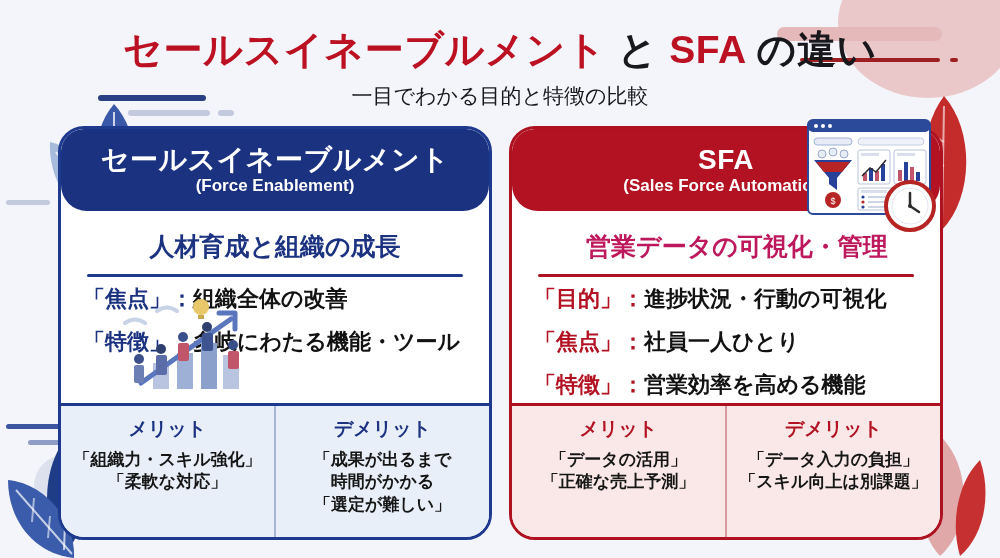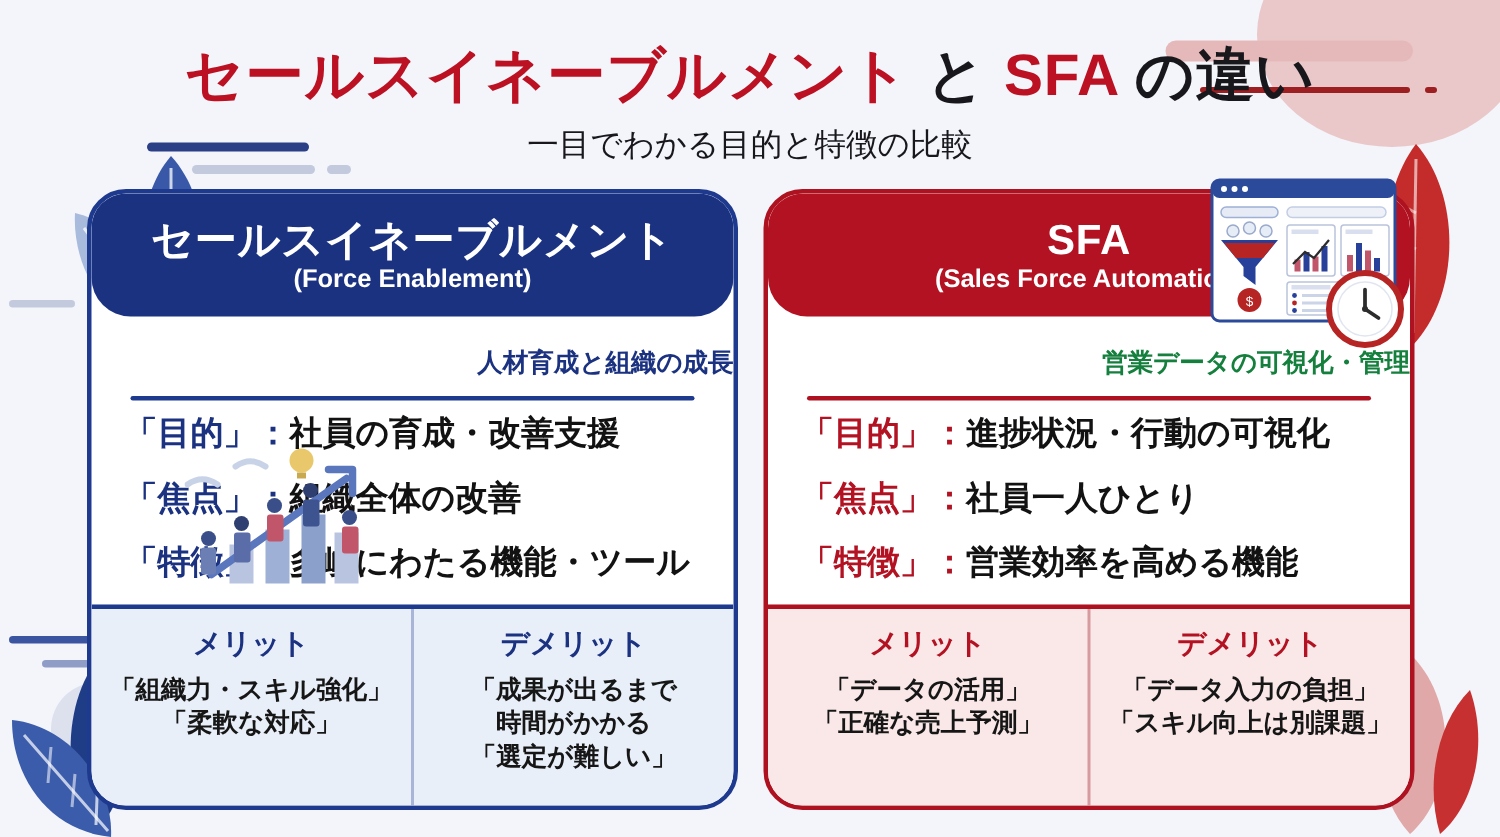--- a/index.html
+++ b/index.html
@@ -116,26 +116,26 @@
   .head-right { background: #b21222; }
 
   .head-title {
     font-size: 28px; font-weight: 700; letter-spacing: .5px;
   }
   .head-sub {
     font-size: 17px; font-weight: 700; margin-top: 3px;
   }
 
   .card-sub {
-    text-align: right;
-    font-size: 17px; font-weight: 700;
+    text-align: center;
+    font-size: 25px; font-weight: 700;
     margin-top: 19px;
   }
   .sub-left  { color: #1b3281; }
-  .sub-right { color: #15803d; padding-left: 22px; }
+  .sub-right { color: #be185d; padding-left: 22px; }
 
   .divider {
     height: 3px; margin: 11px 26px 0 26px; border-radius: 2px;
   }
   .div-left  { background: #1e3a8f; }
   .div-right { background: #ae1220; }
 
   .bullets {
     padding: 11px 20px 0 22px;
   }
@@ -275,23 +275,20 @@
       <circle cx="84" cy="30" r="5" fill="#2f3f70"></circle>
       <rect x="79" y="36" width="11" height="18" fill="#3d5490" rx="2"></rect>
       <circle cx="110" cy="48" r="5" fill="#3a4f8a"></circle>
       <rect x="105" y="54" width="11" height="18" fill="#c1566a" rx="2"></rect>
     </svg>
 
     <div class="card-sub sub-left">人材育成と組織の成長</div>
     <div class="divider div-left"></div>
 
     <div class="bullets">
-      <div class="bullet">
-        <span class="key-left">「目的」</span><span class="key-left">：</span><span>社員の育成・改善支援</span>
-      </div>
       <div class="bullet">
         <span class="key-left">「焦点」</span><span class="key-left">：</span><span>組織全体の改善</span>
       </div>
       <div class="bullet">
         <span class="key-left">「特徴」</span><span class="key-left">：</span><span>多岐にわたる機能・ツール</span>
       </div>
     </div>
 
     <div class="card-foot foot-left">
       <div class="foot-col">

